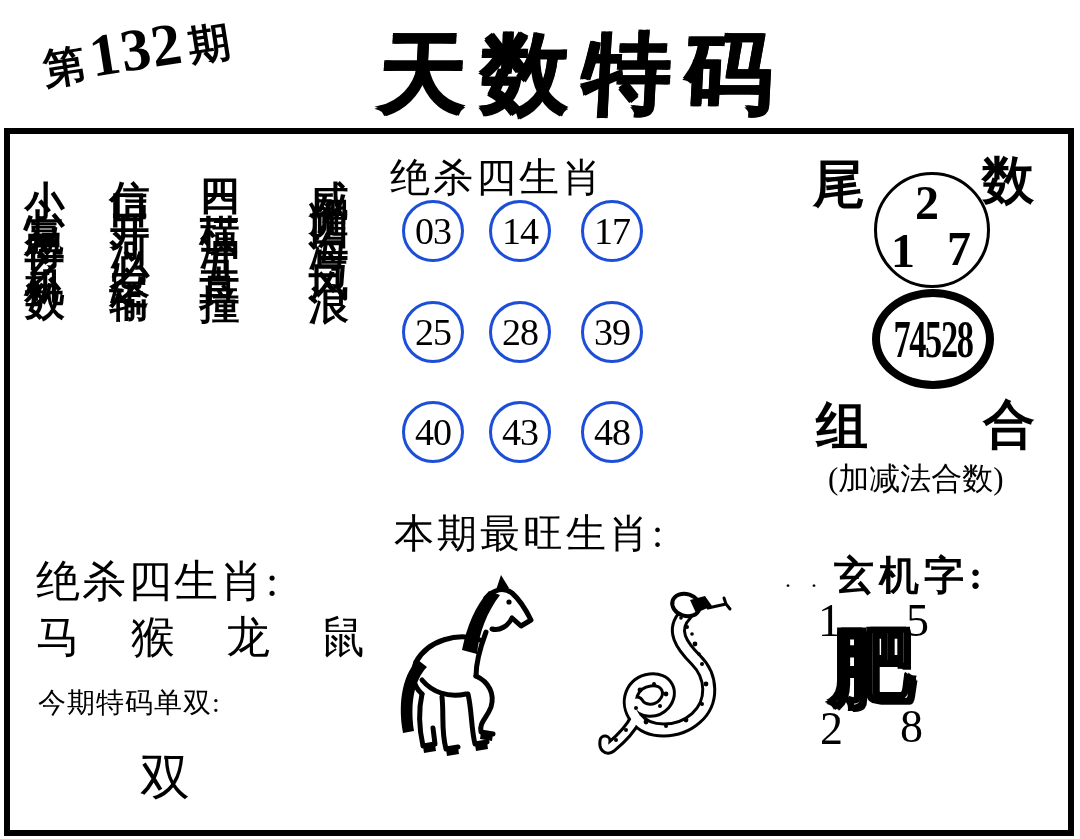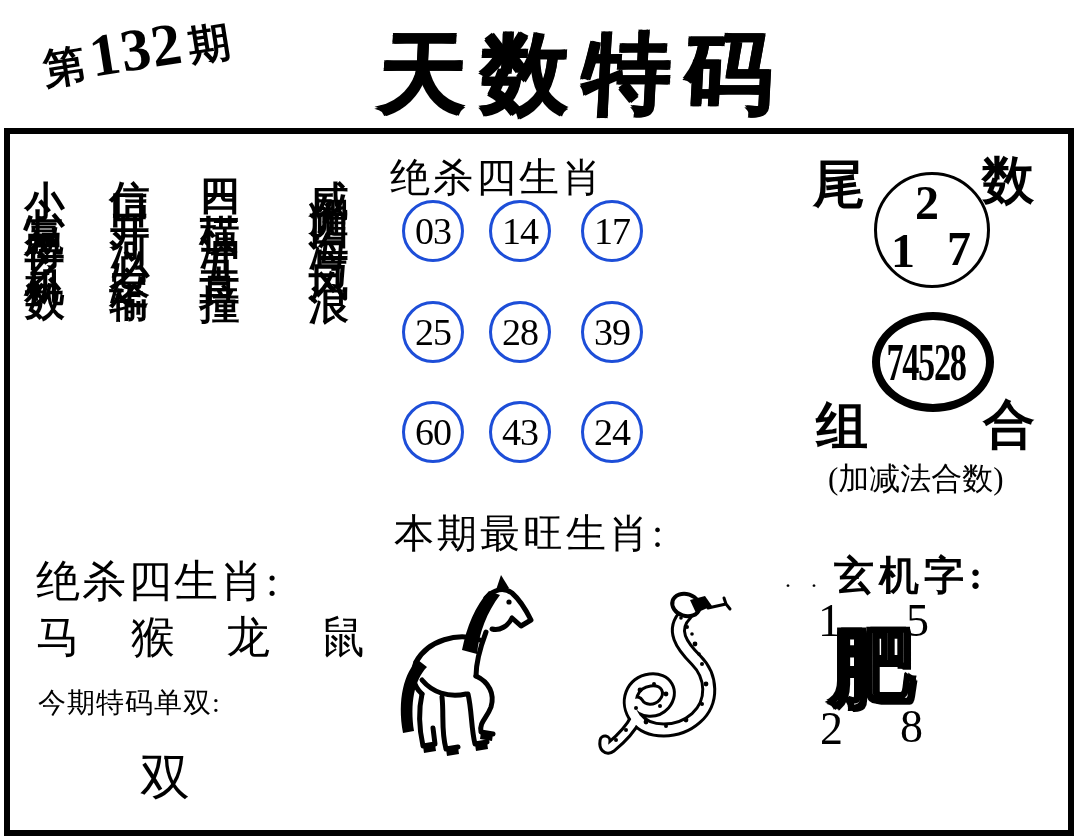--- a/index.html
+++ b/index.html
@@ -42,22 +42,22 @@
   .sx-head{left:394px;top:506px;font-size:40px;letter-spacing:3px;white-space:nowrap;}
 
   
   .big-cjk{font-size:52px;font-weight:bold;}
   .tail-circle{
     left:874px;top:172px;width:116px;height:116px;border:3px solid #000;border-radius:50%;
     box-sizing:border-box;
   }
   .tail-circle span{position:absolute;font-size:48px;font-weight:bold;line-height:1;}
   .combo-circle{
-    left:872px;top:312px;width:122px;height:100px;border:8px solid #000;border-radius:50%;
-    box-sizing:border-box;display:flex;align-items:center;justify-content:flex-end;
+    left:872px;top:289px;width:122px;height:100px;border:8px solid #000;border-radius:50%;
+    box-sizing:border-box;display:flex;align-items:center;justify-content:center;
   }
   .combo-value{font-size:52px;font-weight:bold;letter-spacing:-2px;transform:scaleX(0.66);white-space:nowrap;}
   .combo-note{left:828px;top:458px;font-size:31px;font-weight:normal;white-space:nowrap;}
 
   
   .mystic-label{left:834px;top:548px;font-size:40px;font-weight:bold;letter-spacing:5px;white-space:nowrap;}
   .mystic-dots{left:784px;top:572px;font-size:24px;letter-spacing:6px;}
   .mystic-num{font-size:46px;line-height:1;}
   .mystic-char{
     left:830px;top:626px;font-size:84px;font-weight:900;line-height:1;color:#fff;
@@ -104,27 +104,27 @@
       <span>25</span>
     </div>
   <div class="abs num-circle" style="left:489px;top:301px;">
       <span>28</span>
     </div>
   <div class="abs num-circle" style="left:581px;top:301px;">
       <span>39</span>
     </div>
 
   <div class="abs num-circle" style="left:402px;top:401px;">
-      <span>60</span>
+      <span>40</span>
     </div>
   <div class="abs num-circle" style="left:489px;top:401px;">
       <span>43</span>
     </div>
   <div class="abs num-circle" style="left:581px;top:401px;">
-      <span>24</span>
+      <span>48</span>
     </div>
 
   <div class="abs sx-head">本期最旺生肖:</div>
 
   <svg class="abs" style="left:388px;top:570px;" width="162" height="200" viewBox="0 0 162 200">
     <g fill="none" stroke="#000" stroke-width="5" stroke-linecap="round" stroke-linejoin="round">
       <path d="M28,92 C40,70 70,62 92,70"></path>
       <path d="M98,62 C92,78 88,92 88,106"></path>
       <path d="M34,110 C44,122 60,128 78,124"></path>
       <path d="M28,92 C23,104 25,116 34,124"></path>

